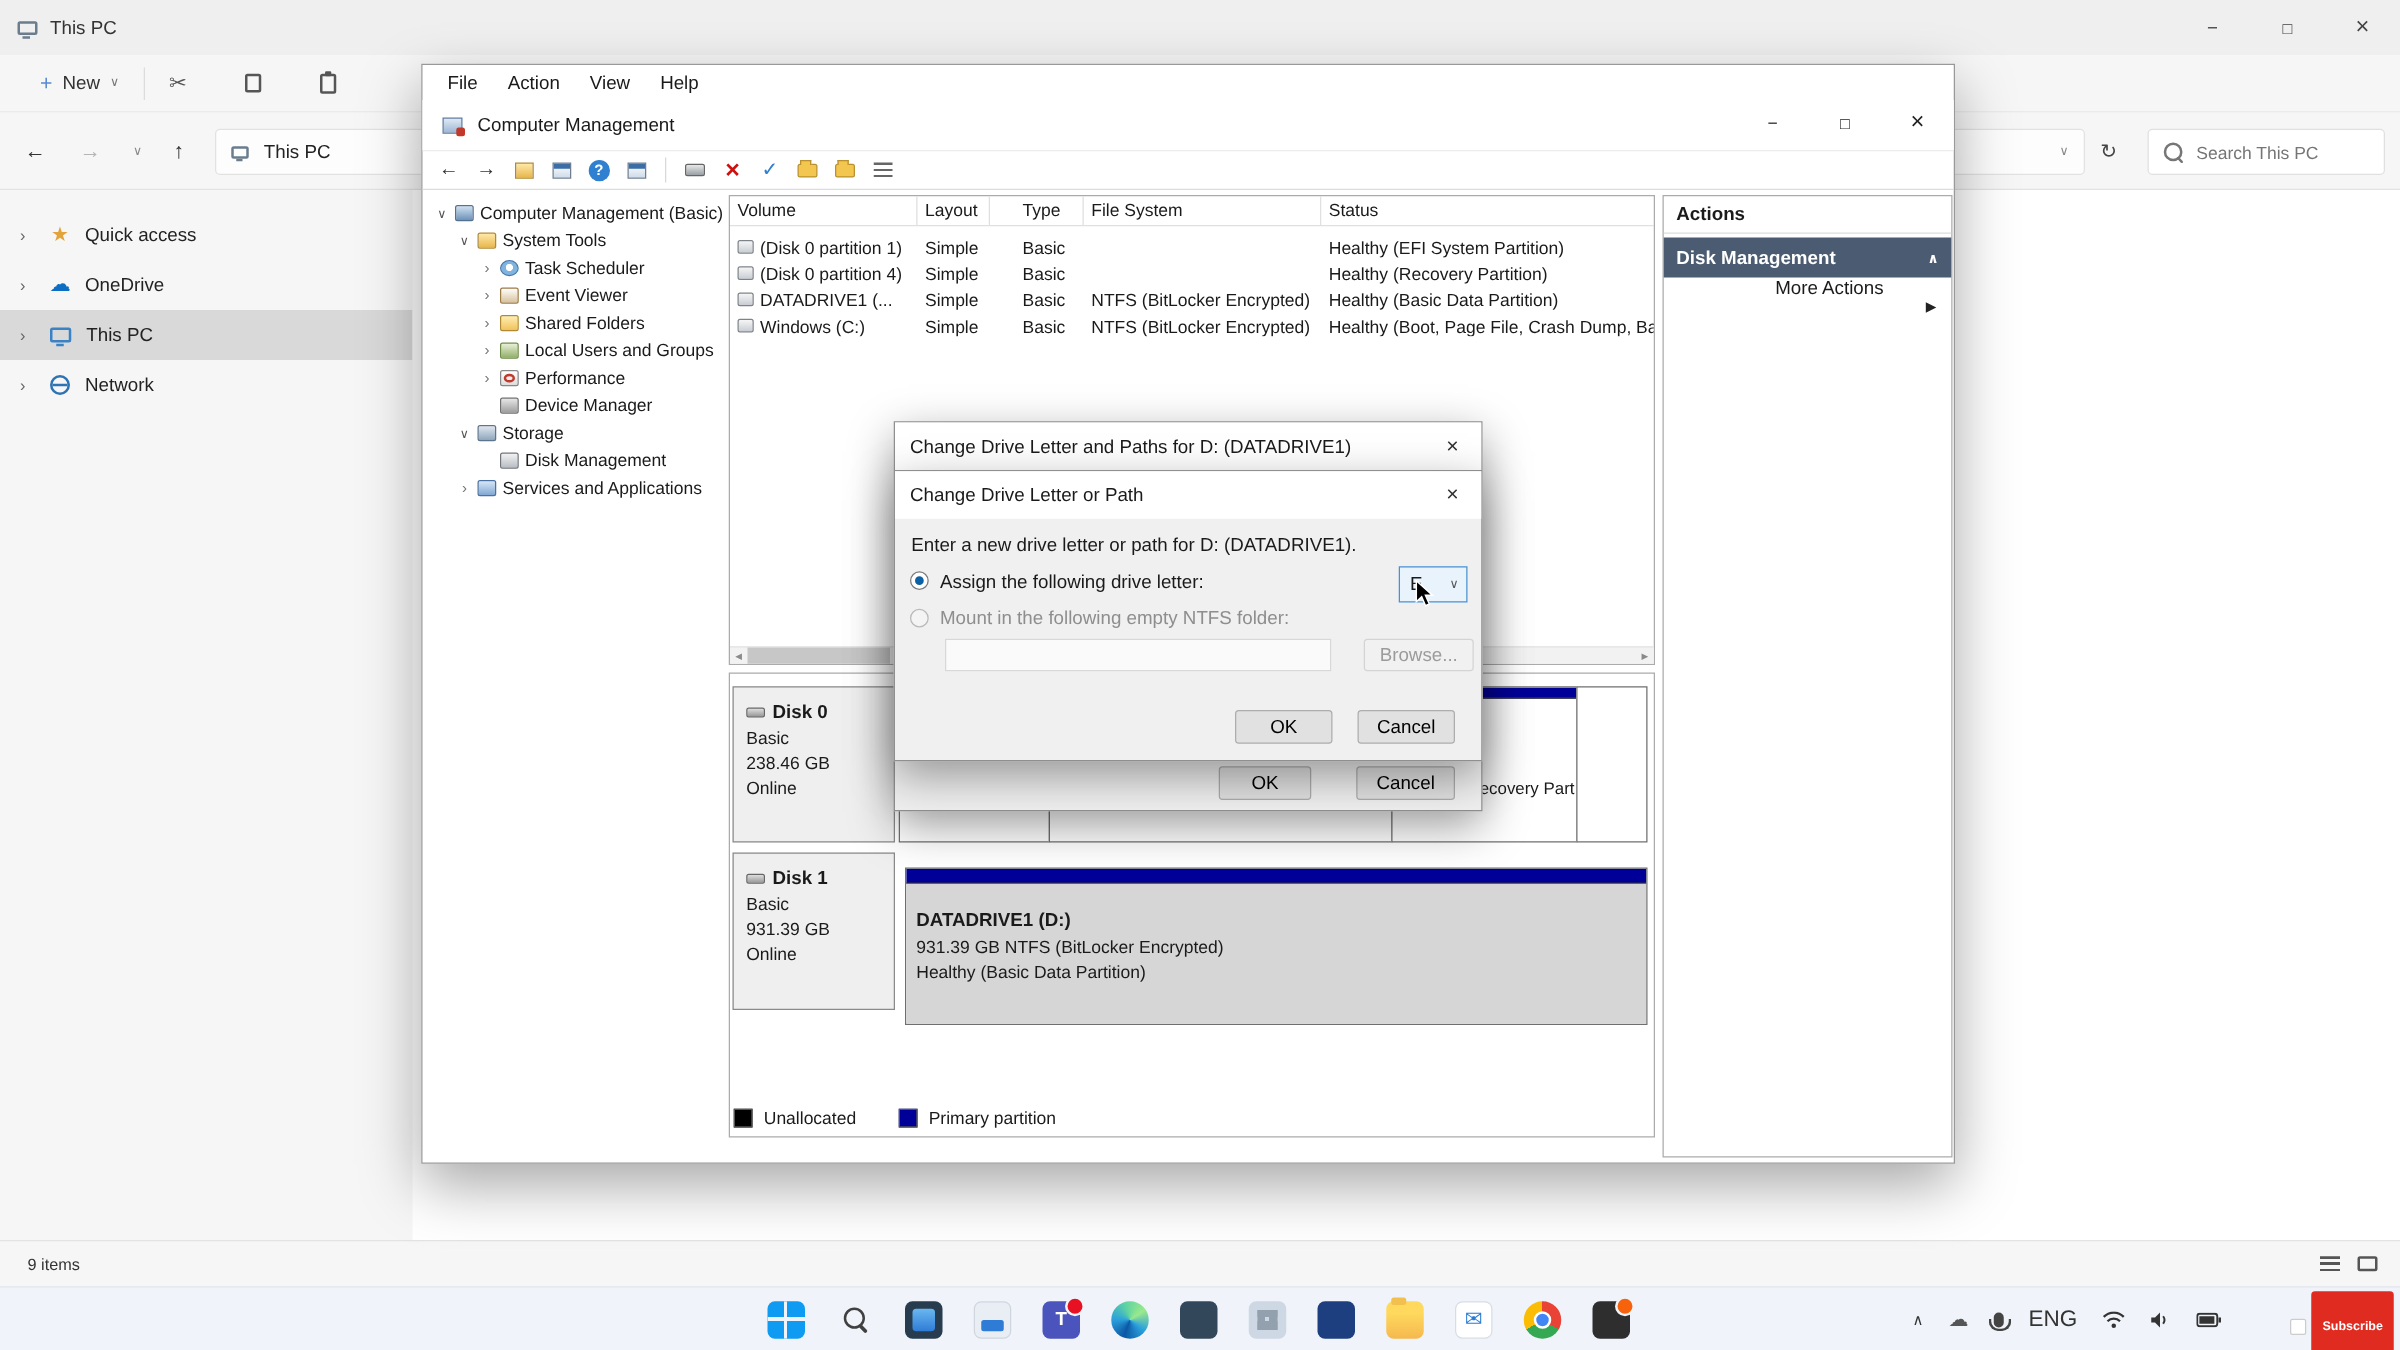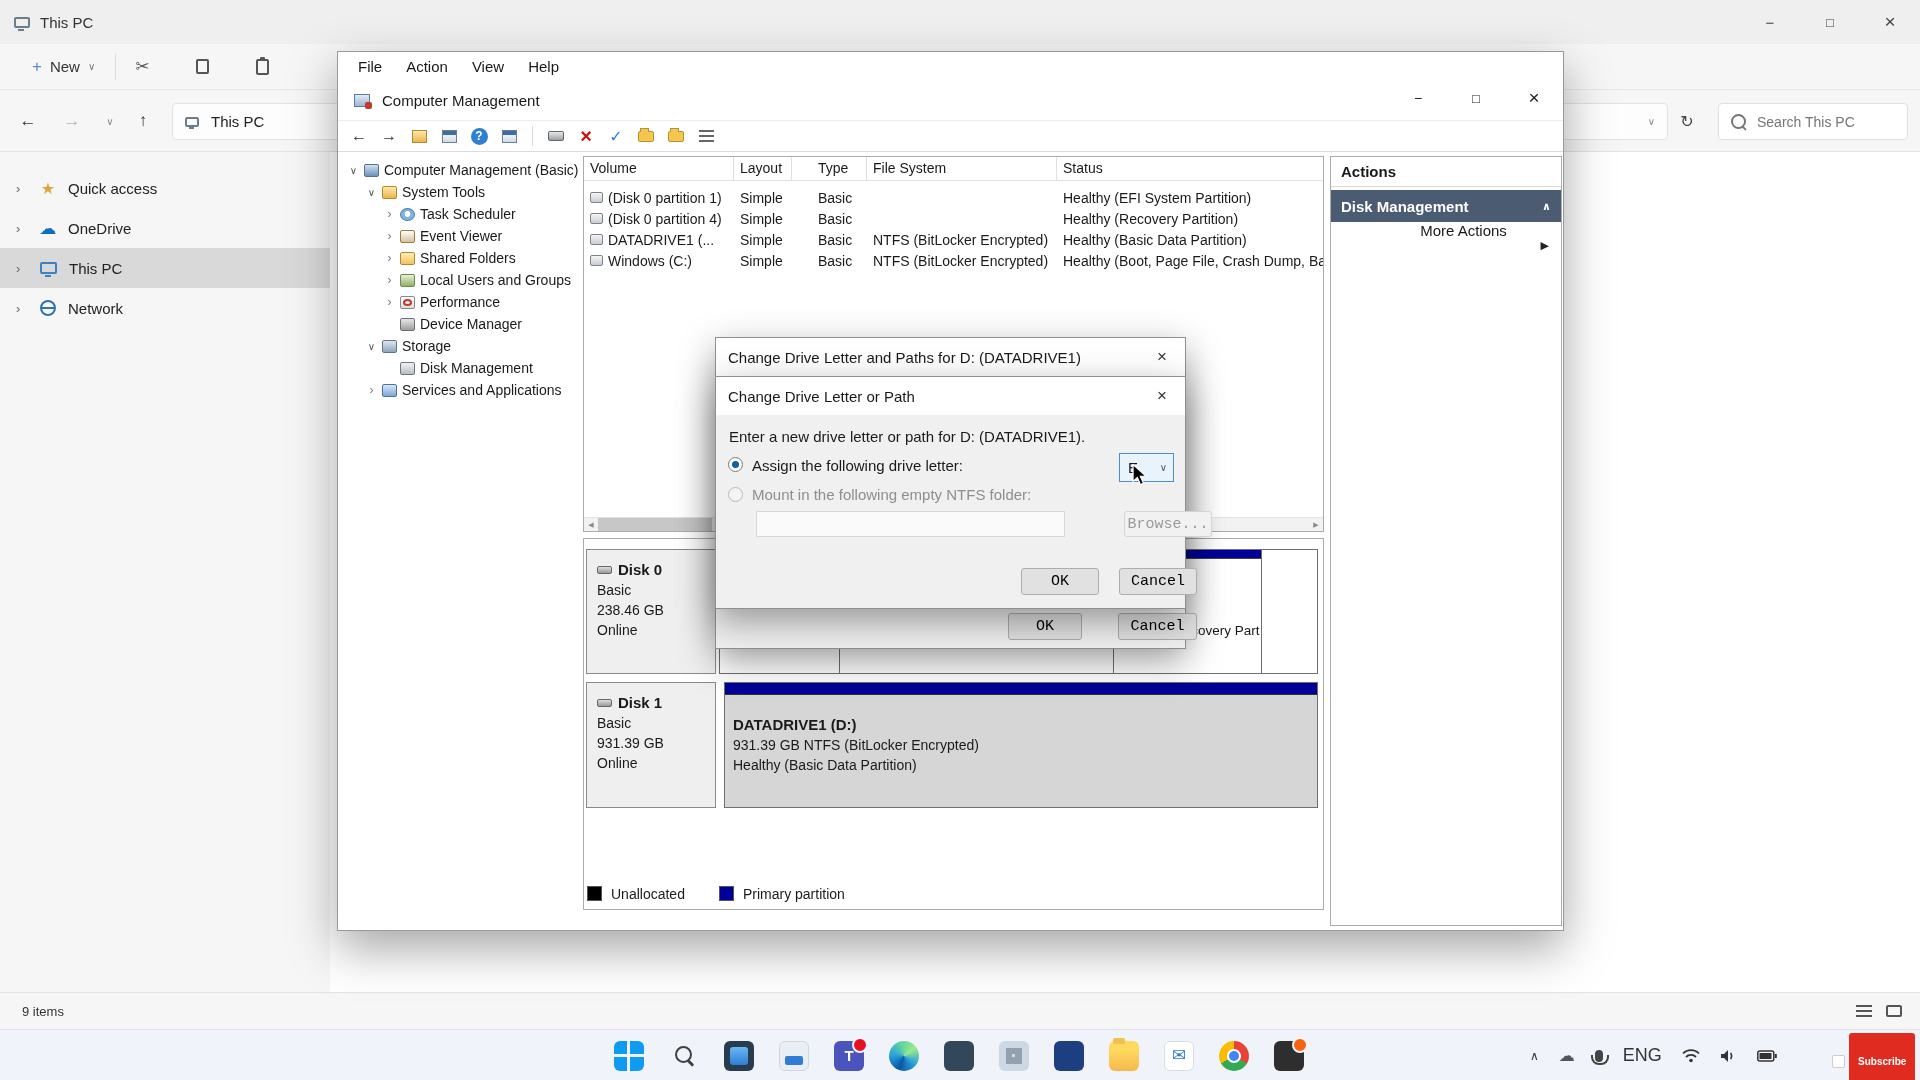--- a/index.html
+++ b/index.html
@@ -133,45 +133,45 @@
   #cm-graph { position:absolute; left:245px; top:486px; width:741px; height:372px; border:1px solid #ababab; background:#fff; overflow:hidden; }
   .disk-strip { position:absolute; left:2px; width:732px; }
   #disk0 { top:10px; height:125px; }
   #disk1 { top:143px; height:126px; }
   .label-cell { position:absolute; left:0; top:0; width:130px; height:100%; background:#efefef; border:1px solid #8a8a8a; padding:10px 0 0 10px; font-size:14px; line-height:20px; }
   .disk-name { font-weight:bold; font-size:15px; display:flex; gap:6px; align-items:center; }
   .disk-ic { width:15px; height:8px; background:linear-gradient(#ddd,#9a9a9a); border:1px solid #666; border-radius:2px; }
   .part { position:absolute; top:0; height:100%; border:1px solid #6f6f6f; background:#fff; overflow:hidden; }
   .pbar { height:9px; background:#000099; border-bottom:1px solid #444; }
   .p3text { position:absolute; left:6px; top:73px; white-space:nowrap; width:140px; overflow:hidden; font-size:13.5px; }
-  .dp { position:absolute; left:138px; top:0; width:594px; height:100%; border:1px solid #6f6f6f; overflow:hidden; }
+  .dp { position:absolute; left:138px; top:12px; width:594px; height:100%; border:1px solid #6f6f6f; overflow:hidden; }
   .dp-bar { height:12px; background:#000099; border-bottom:1px solid #333; }
   .dp-body { position:absolute; left:0; right:0; top:12px; bottom:0; background:#d6d6d6; padding:20px 0 0 8px; line-height:20px; font-size:14px; }
   .dp-title { font-weight:bold; font-size:15px; }
-  .legend { position:absolute; left:3px; top:347px; display:flex; align-items:flex-start; gap:9px; font-size:14px; }
+  .legend { position:absolute; left:3px; top:347px; display:flex; align-items:flex-end; gap:9px; font-size:14px; }
   .lg-sq { width:15px; height:15px; border:1px solid #555; flex:none; }
   .lg-unalloc { background:#000000; }
   .lg-primary { background:#000099; }
   .lg-gap { width:16px; }
 
   
   #cm-actions { position:absolute; left:992px; top:104px; width:232px; height:770px; border:1px solid #ababab; background:#fff; font-size:15px; }
   .act-title { height:30px; line-height:30px; padding-left:10px; font-weight:bold; border-bottom:1px solid #dcdcdc; }
   .act-selected { height:32px; margin-top:3px; background:#4a5b72; color:#fff; font-weight:bold; display:flex; align-items:center; padding:0 10px; }
   .act-chev-up { margin-left:auto; font-size:11px; }
   .act-more { height:28px; display:flex; align-items:center; padding:0 12px 0 47px;flex-direction:column; }
   .act-arrow { margin-left:auto; font-size:11px; color:#222; }
 
   
   .dlg { position:absolute; background:#f0f0f0; border:1px solid #8f8f8f; box-shadow:0 12px 34px rgba(0,0,0,.38); }
   #dlg-paths { left:715px; top:337px; width:471px; height:312px; z-index:40; }
   #dlg-change { left:715px; top:376px; width:471px; height:233px; z-index:50; }
   .dlg-tb { height:38px; background:#fff; display:flex; align-items:center; padding-left:12px; font-size:15px; }
   .dlg-close { margin-left:auto; width:46px; height:38px; display:flex; align-items:center; justify-content:center; font-size:17px; color:#333; }
-  .btn { position:absolute; background:#e1e1e1; border:1px solid #adadad; border-radius:3px; font-size:15px; display:flex; align-items:center; justify-content:center; font-family:Liberation Mono, monospace;margin-left:33px; }
+  .btn { position:absolute; background:#e1e1e1; border:1px solid #adadad; border-radius:3px; font-size:15px; display:flex; align-items:center; justify-content:center; font-family:Liberation Sans, sans-serif; }
   .dlg-prompt { position:absolute; left:13px; top:51px; font-size:15px; }
   .radio { position:absolute; width:15px; height:15px; border-radius:50%; border:1px solid #7a7a7a; background:#fff; }
   .radio.sel::after { content:""; position:absolute; inset:3px; border-radius:50%; background:#0b61a4; }
   .radio.disabled { border-color:#b9b9b9; background:#f4f4f4; }
   .rlabel { position:absolute; font-size:15px; }
   .rlabel.disabled { color:#8e8e8e; }
   #combo-letter { position:absolute; left:403px; top:76px; width:55px; height:29px; background:#e9f3fc; border:1px solid #4a90d2; display:flex; align-items:center; padding-left:8px; font-size:15px; }
   #combo-letter .chev-dn { margin-left:auto; margin-right:6px; color:#555; }
   #mount-field { position:absolute; left:40px; top:134px; width:309px; height:26px; background:#fafafa; border:1px solid #d8d8d8; }
   #browse-btn { left:375px; top:134px; width:88px; height:26px; background:#f1f1f1; border-color:#d4d4d4; color:#9b9b9b; }

